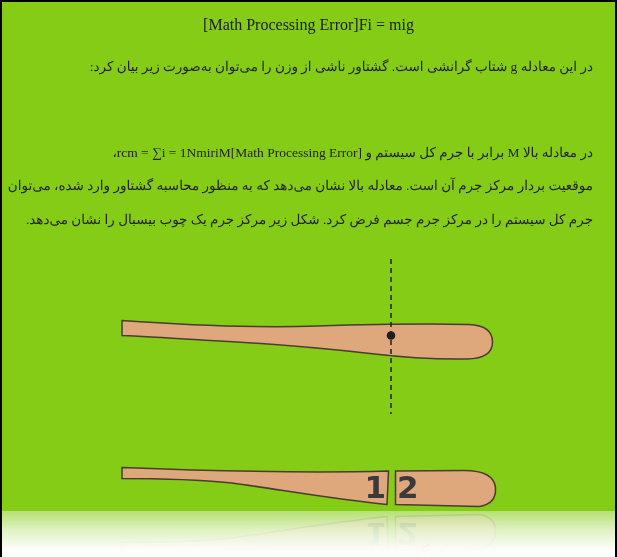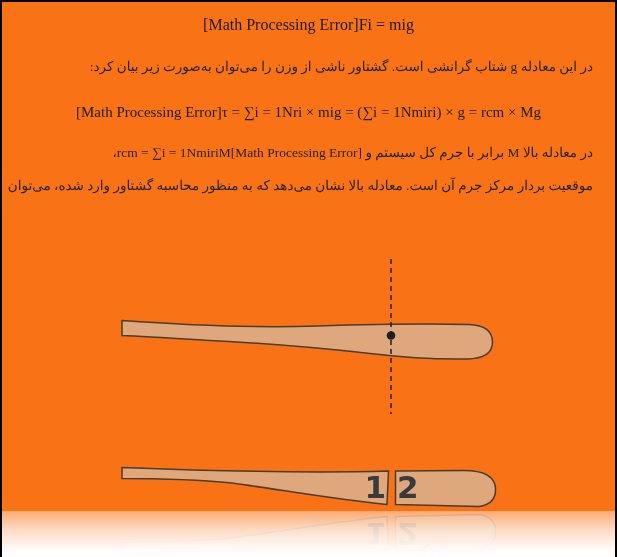--- a/index.html
+++ b/index.html
@@ -1,19 +1,19 @@
 <!DOCTYPE html>
 <html><head>
 <meta charset="utf-8">
 <style>
   html,body{margin:0;padding:0;background:#fff;}
   .page{
     position:relative;
     width:617px;height:557px;
-    background:#f97316;
+    background:#84cc16;
     border-top:2px solid #000;
     border-left:2px solid #000;
     border-right:2px solid #000;
     box-sizing:border-box;
     overflow:hidden;
     font-family:"Liberation Serif", serif;
   }
   .formula{
     position:absolute;left:0;width:100%;
     text-align:center;
@@ -79,24 +79,24 @@
 </style>
 </head>
 <body>
 
 <div class="page">
 
   <div class="formula formula-1">[Math Processing Error]Fi = mig</div>
 
   <div class="fa intro-line">در این معادله g شتاب گرانشی است. گشتاور ناشی از وزن را می‌توان به‌صورت زیر بیان کرد:</div>
 
-  <div class="formula formula-2">[Math Processing Error]τ = ∑i = 1Nri × mig = (∑i = 1Nmiri) × g = rcm × Mg</div>
 
   <div class="fa body-line-1">در معادله بالا M برابر با جرم کل سیستم و [Math Processing Error]rcm = ∑i = 1NmiriM،</div>
   <div class="fa body-line-2">موقعیت بردار مرکز جرم آن است. معادله بالا نشان می‌دهد که به منظور محاسبه گشتاور وارد شده، می‌توان</div>
+  <div class="fa body-line-3">جرم کل سیستم را در مرکز جرم جسم فرض کرد. شکل زیر مرکز جرم یک چوب بیسبال را نشان می‌دهد.</div>
 
   <div class="figure-top">
     <svg width="617" height="168" viewBox="0 250 617 168">
       <path stroke="#4a3c31" stroke-width="1.5" d="M 120,318.5
                C 190,323.5 255,326 315,324
                C 365,322.5 420,321.5 467,322.5
                Q 490.5,323.5 490.5,340
                Q 490.5,356.5 465,357
                C 432,357.5 402,355.5 368,351.5
                C 318,346 258,341 208,338.5

